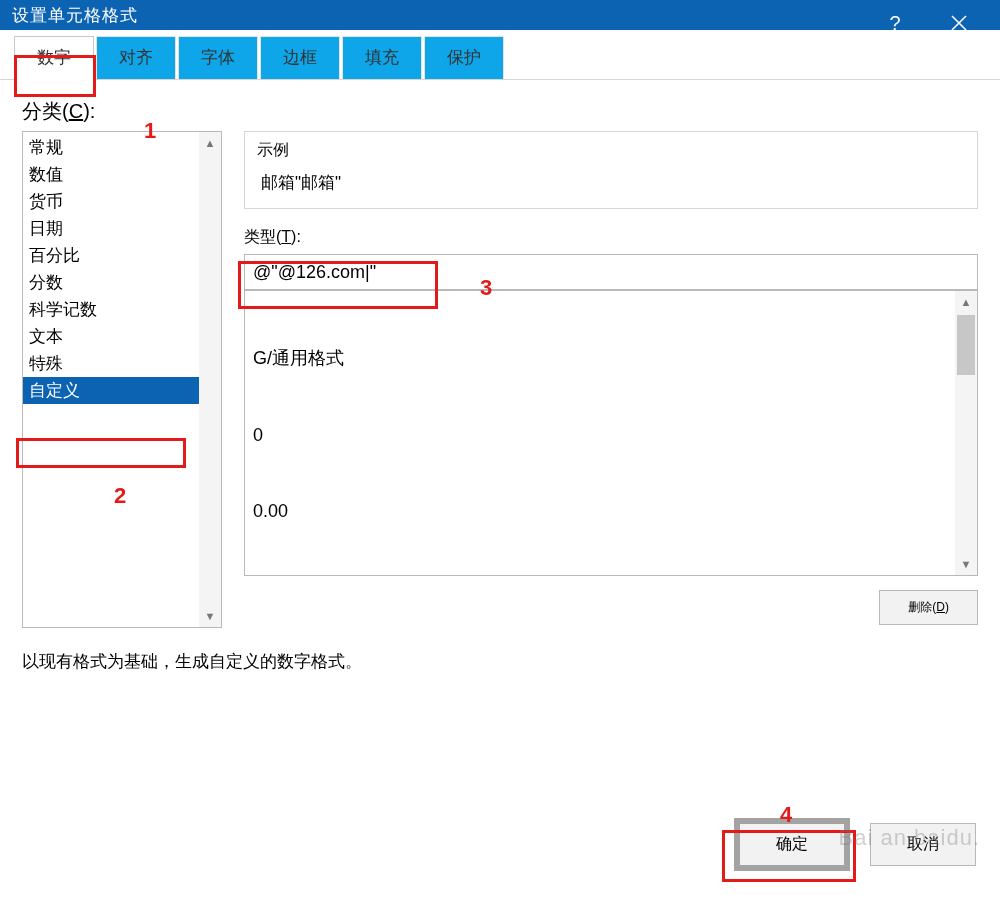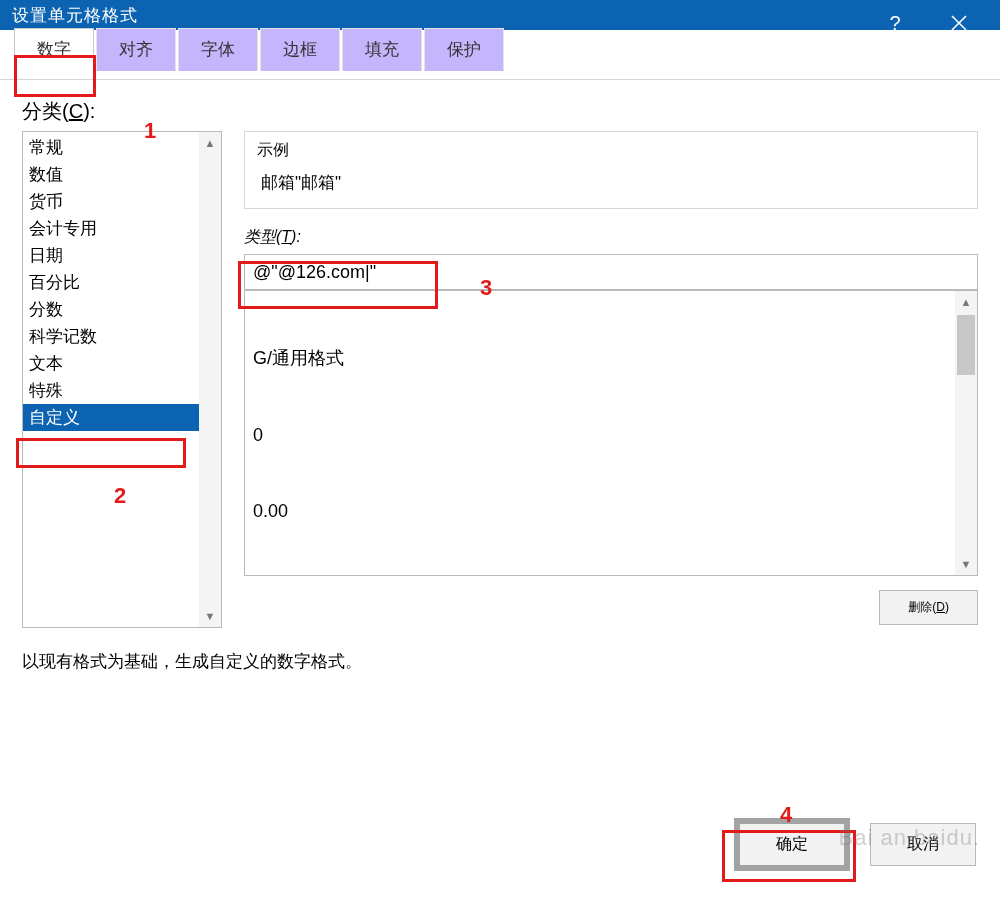--- a/index.html
+++ b/index.html
@@ -50,32 +50,32 @@
     display: flex;
     align-items: center;
     justify-content: center;
     cursor: pointer;
   }
   .title-bar .close-icon svg { stroke: #fff; stroke-width: 1.6; }
 
   
   .tab-strip {
     border-bottom: 1px solid #d6d6d6;
-    padding: 10px 14px 8px 14px;
+    padding: 10px 14px 0 14px;
     background: #fff;
     height: 50px;
     display: flex;
     align-items: flex-end;
     gap: 0;
   }
   .tab {
     padding: 9px 22px 10px 22px;
     font-size: 17px;
     cursor: pointer;
-    background: #c4b5fd;
+    background: #0ea5e9;
     border: 1px solid #e3e3e3;
     border-bottom: none;
     margin-right: 2px;
     color: #333;
     position: relative;
   }
   .tab.active {
     background: #fff;
     border: 1px solid #c8c8c8;
     border-bottom: 1px solid #fff;
@@ -134,21 +134,21 @@
   .right-col { flex: 1; }
 
   .example-box {
     border: 1px solid #d6d6d6;
     padding: 8px 12px 14px 12px;
     margin-bottom: 18px;
   }
   .example-title { font-size: 16px; margin-bottom: 10px; }
   .example-value { font-size: 17px; padding-left: 4px; }
 
-  .type-label { font-size: 16px; margin-bottom: 6px; font-style: italic; }
+  .type-label { font-size: 16px; margin-bottom: 6px; }
 
   .type-input {
     width: 100%;
     height: 36px;
     border: 1px solid #b9b9b9;
     padding: 4px 8px;
     font-size: 18px;
     font-family: inherit;
     outline: none;
   }
@@ -269,21 +269,20 @@
     </span>
   </div>
 
   <div class="main-row">
 
     <div class="cat-box">
       <div class="cat-list">
         <div class="cat-item">常规</div>
         <div class="cat-item">数值</div>
         <div class="cat-item">货币</div>
-        <div class="cat-item">会计专用</div>
         <div class="cat-item">日期</div>
         <div class="cat-item">百分比</div>
         <div class="cat-item">分数</div>
         <div class="cat-item">科学记数</div>
         <div class="cat-item">文本</div>
         <div class="cat-item">特殊</div>
         <div class="cat-item selected">自定义</div>
       </div>
       <div class="sb">
         <div class="arr">▲</div>

